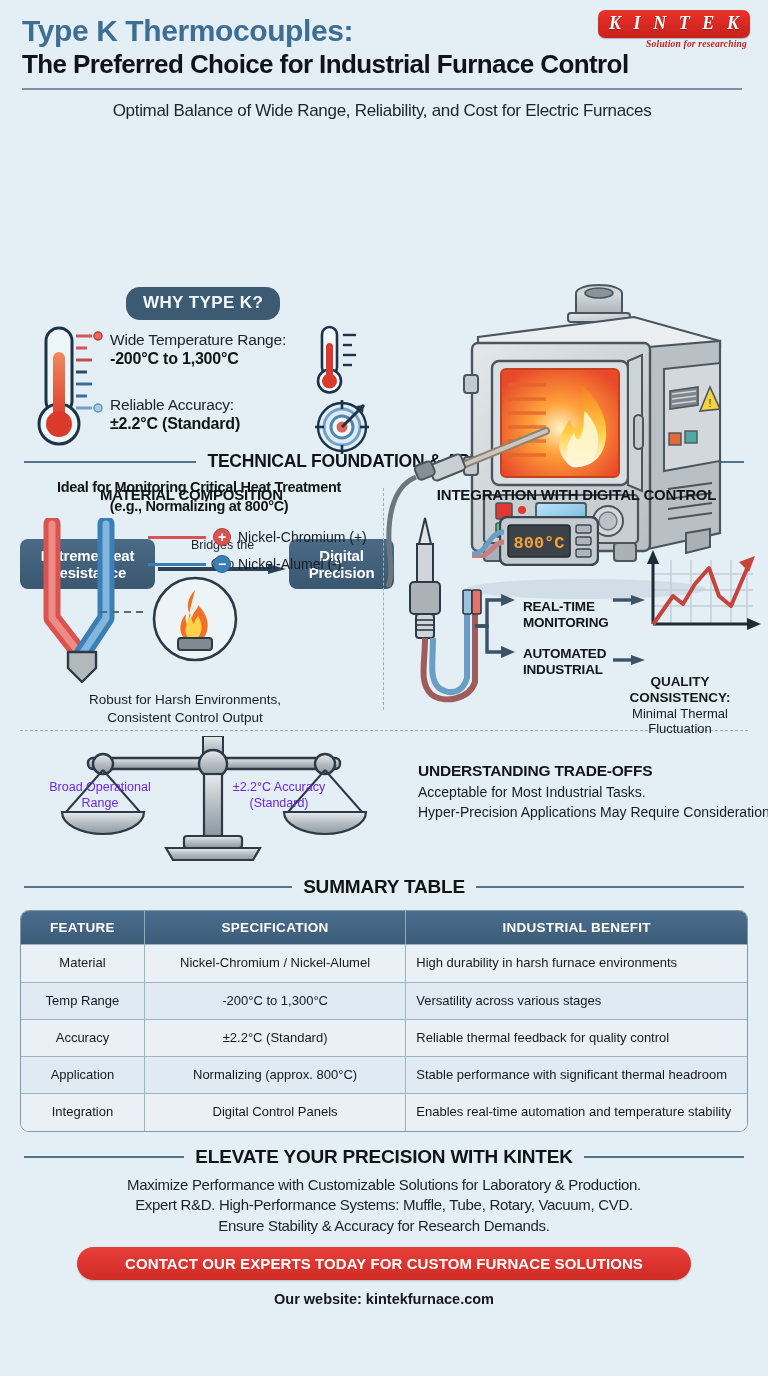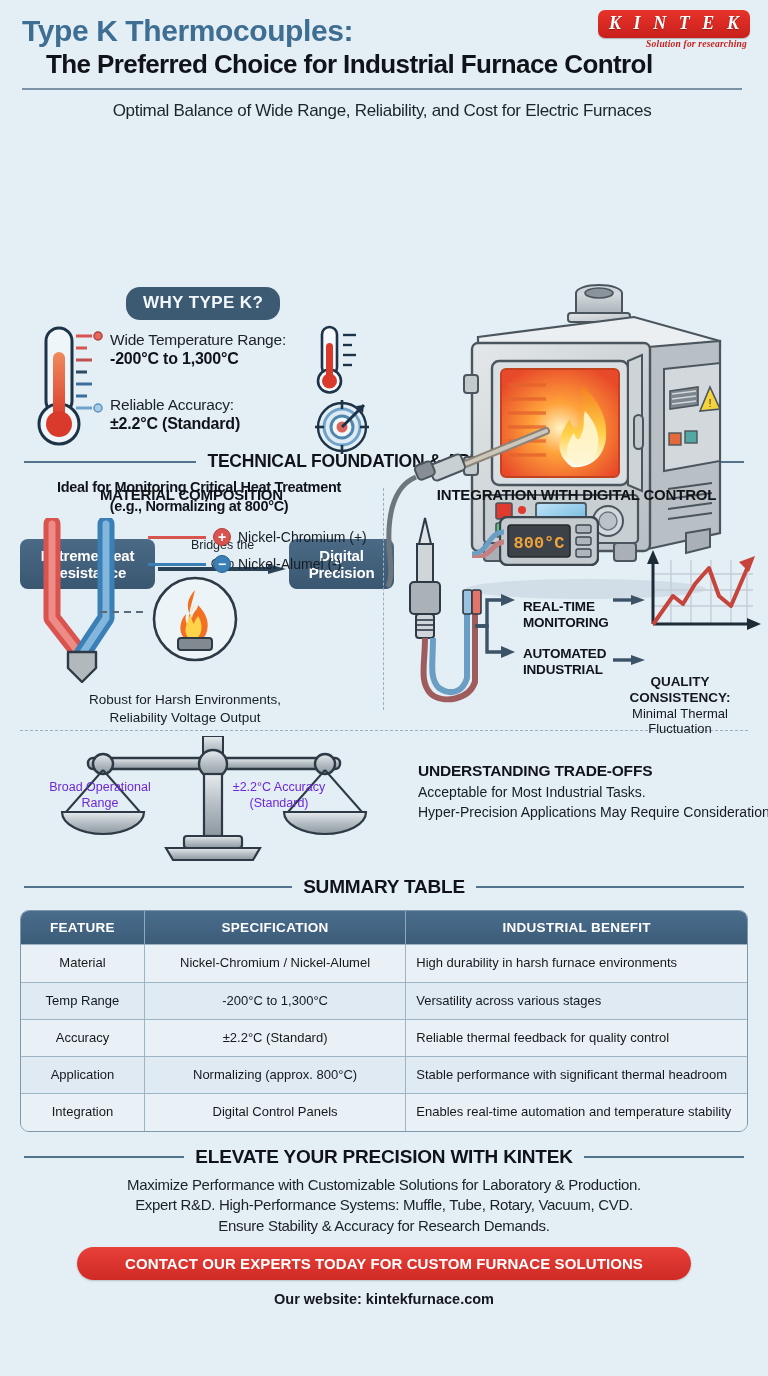--- a/index.html
+++ b/index.html
@@ -16,21 +16,20 @@
   
   .header { padding:14px 26px 0 22px; position:relative; }
   .title-l1 {
     font-size:30px; font-weight:bold; color:#3e6e92;
     letter-spacing:-0.4px; line-height:1.12;
   }
   .title-l2 {
     font-size:26px; font-weight:bold; color:#101418;
     letter-spacing:-0.6px; line-height:1.15; margin-top:2px;
     white-space:nowrap;
-    margin-left:24px;
   }
   .hrule { height:2px; background:#7b93a6; margin:9px 0 0 0; }
   .subtitle {
     font-size:17px; color:#1c2329; text-align:center;
     margin-top:11px; letter-spacing:-0.3px; white-space:nowrap;
   }
 
   
   .logo { position:absolute; right:18px; top:10px; width:152px; }
   .logo-box {
@@ -457,21 +456,21 @@
                  C26 55 28 44 34 38 C32 48 38 52 38 52
                  C34 42 40 28 43 14 Z" fill="#f36f21"></path>
         <path d="M43 28 C37 36 39 44 42 48 C43 43 45 42 46 40
                  C50 46 51 54 47 60 C43 65 36 64 34 58
                  C32 52 36 44 43 28 Z" fill="#ffd44a"></path>
         <rect x="26" y="62" width="34" height="12" rx="3" fill="#818a90" stroke="#2d3a45" stroke-width="2"></rect>
       </svg>
 
       <div class="mat-cap">
         <div>Robust for Harsh Environments,</div>
-        <div>Reliability Voltage Output</div>
+        <div>Consistent Control Output</div>
       </div>
     </div>
 
     <div style="position:absolute; left:385px; top:8px; width:383px;">
       <div class="panel-title">INTEGRATION WITH DIGITAL CONTROL</div>
 
       <svg style="position:absolute; left:12px; top:28px;" width="110" height="200" viewBox="0 0 110 200">
         <path d="M28 4 L22 30 L34 30 Z" fill="#dfe4e7" stroke="#2d3a45" stroke-width="2"></path>
         <rect x="20" y="30" width="16" height="38" fill="#cfd5d9" stroke="#2d3a45" stroke-width="2"></rect>
         <rect x="13" y="68" width="30" height="32" rx="4" fill="#aab2b7" stroke="#2d3a45" stroke-width="2"></rect>

